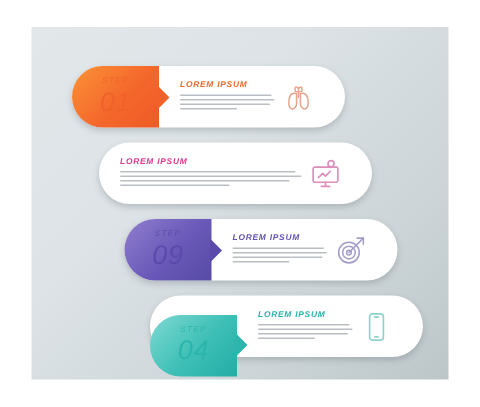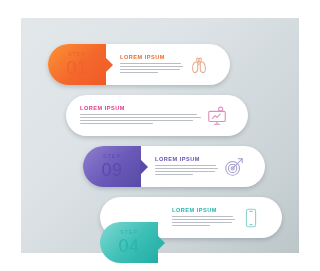--- a/index.html
+++ b/index.html
@@ -29,21 +29,23 @@
     align-items: stretch;
   }
   .pill {
     position: relative;
     width: 100%;
     height: 100%;
     background: #ffffff;
     border-radius: 21px;
     box-shadow: 0 2px 4px rgba(90,100,110,0.30);
     display: flex;
+    align-items: center;
     overflow: visible;
+    font-style: italic;
   }
   
   .badge {
     position: relative;
     width: 58px;
     height: 41px;
     border-radius: 21px 0 0 21px;
     display: flex;
     flex-direction: column;
     align-items: center;

